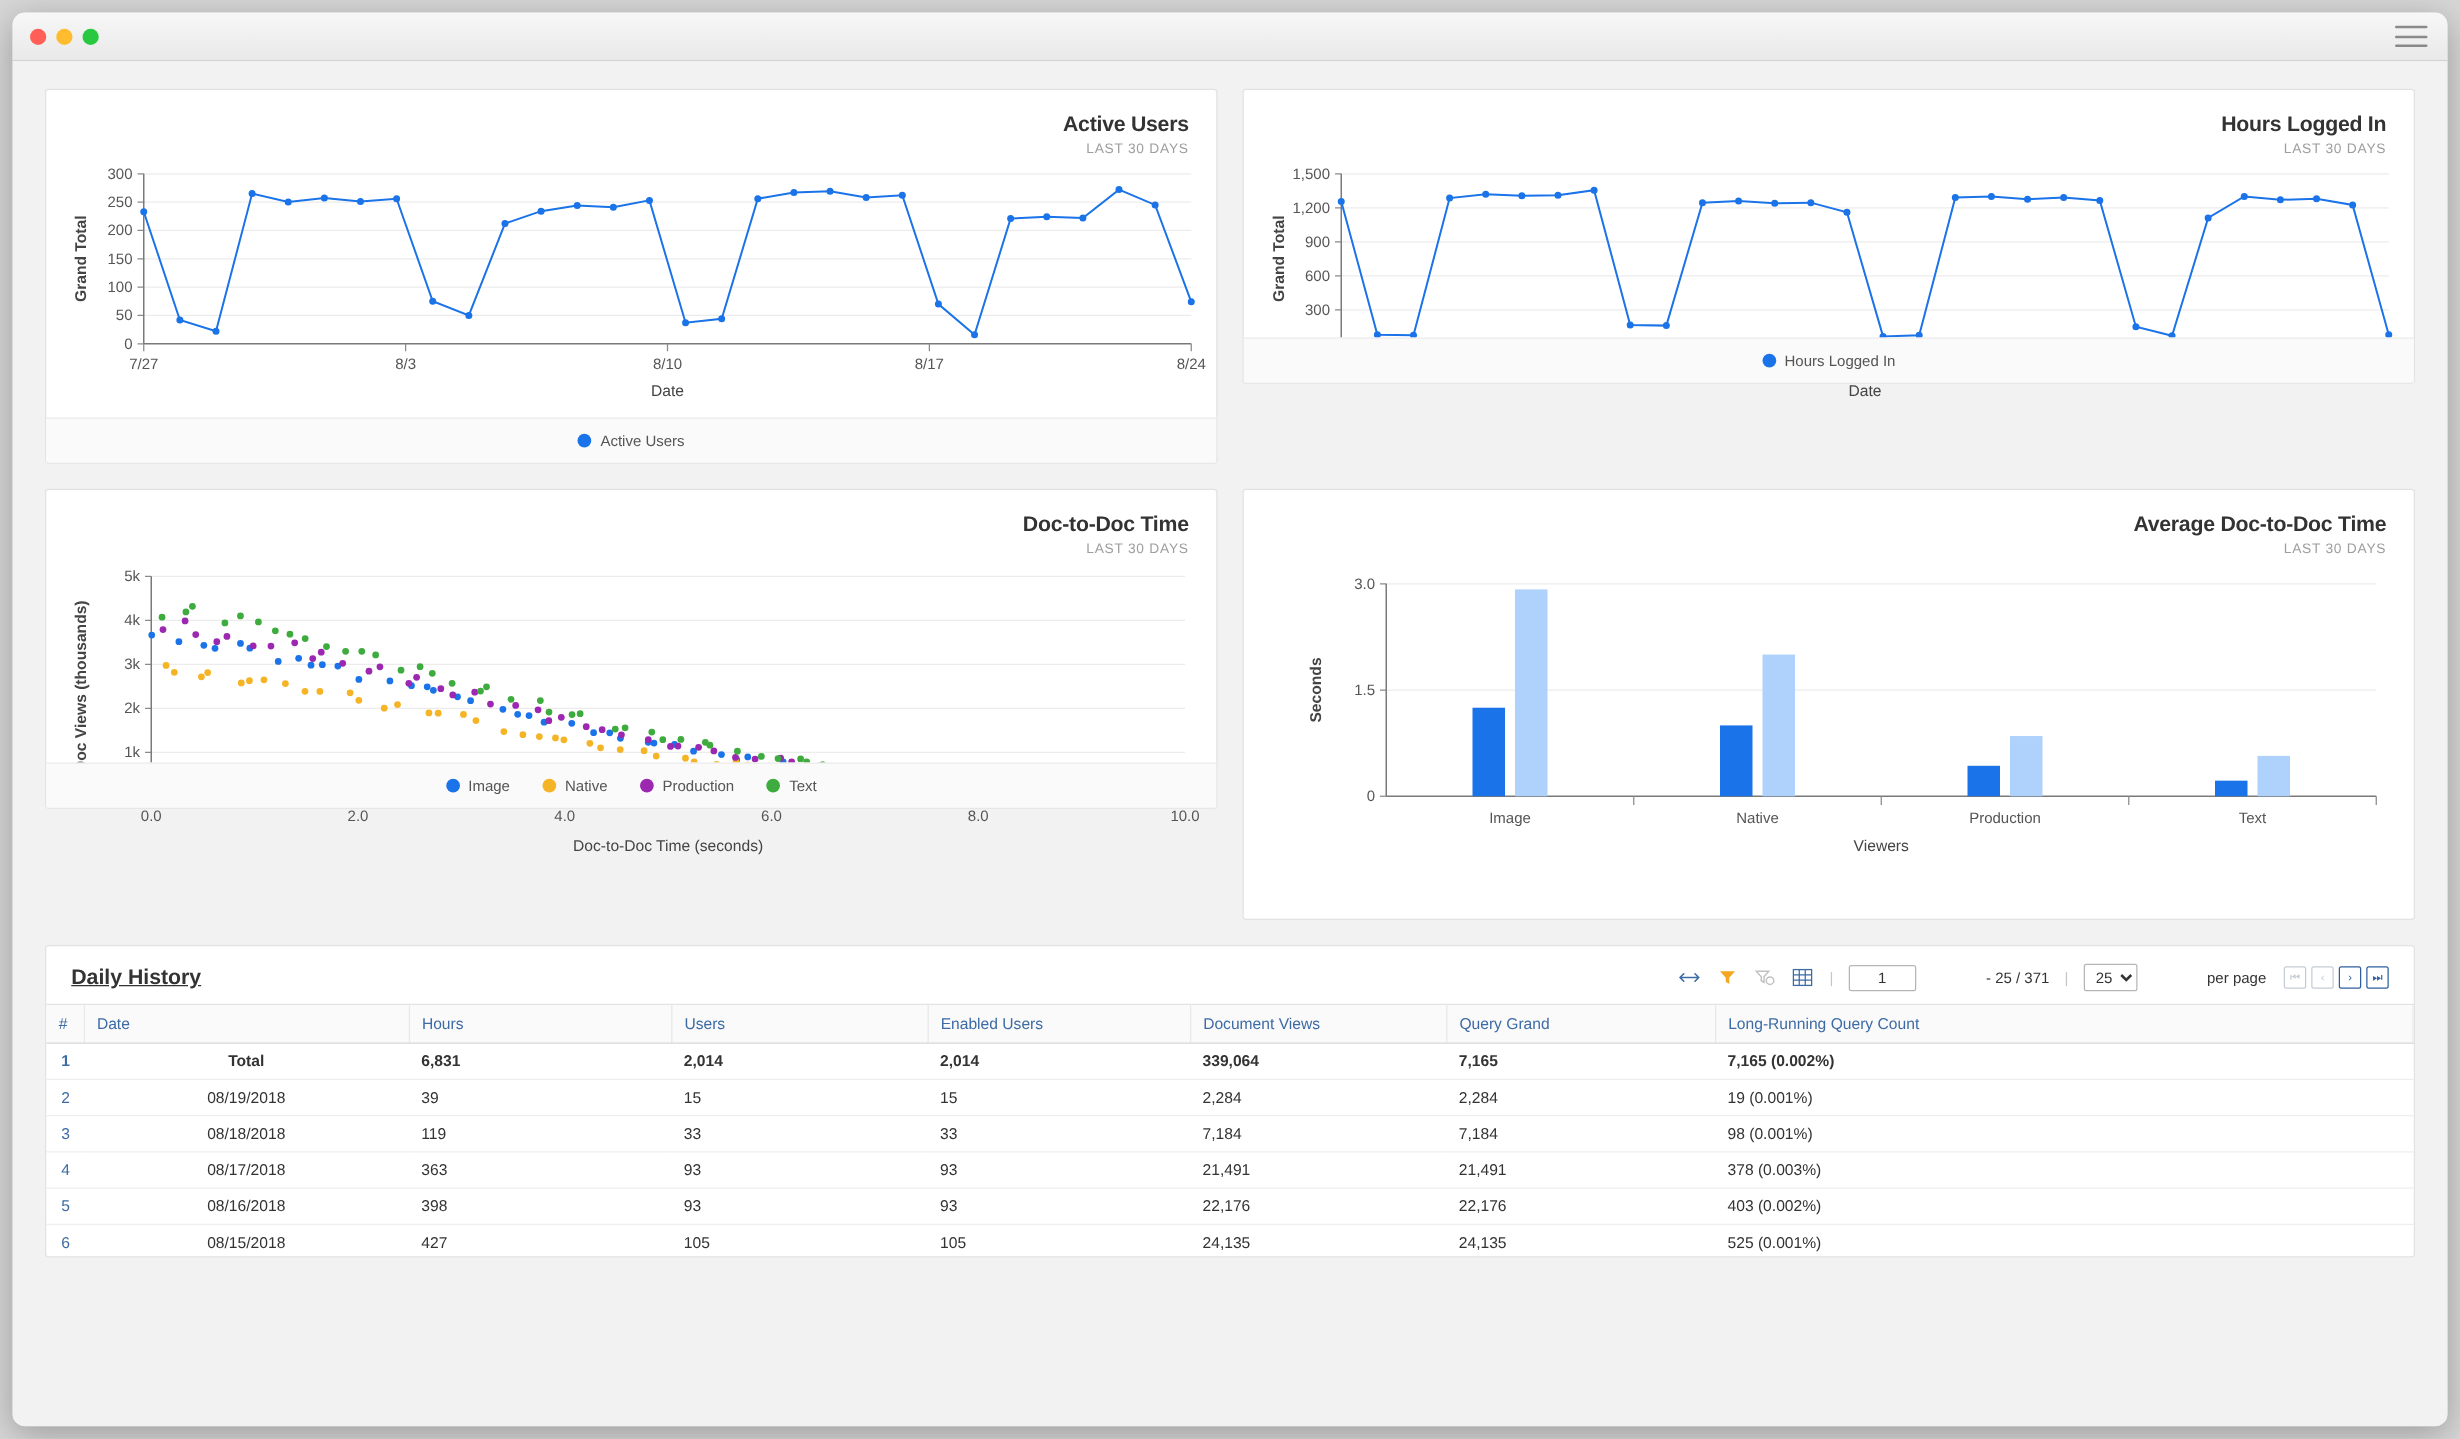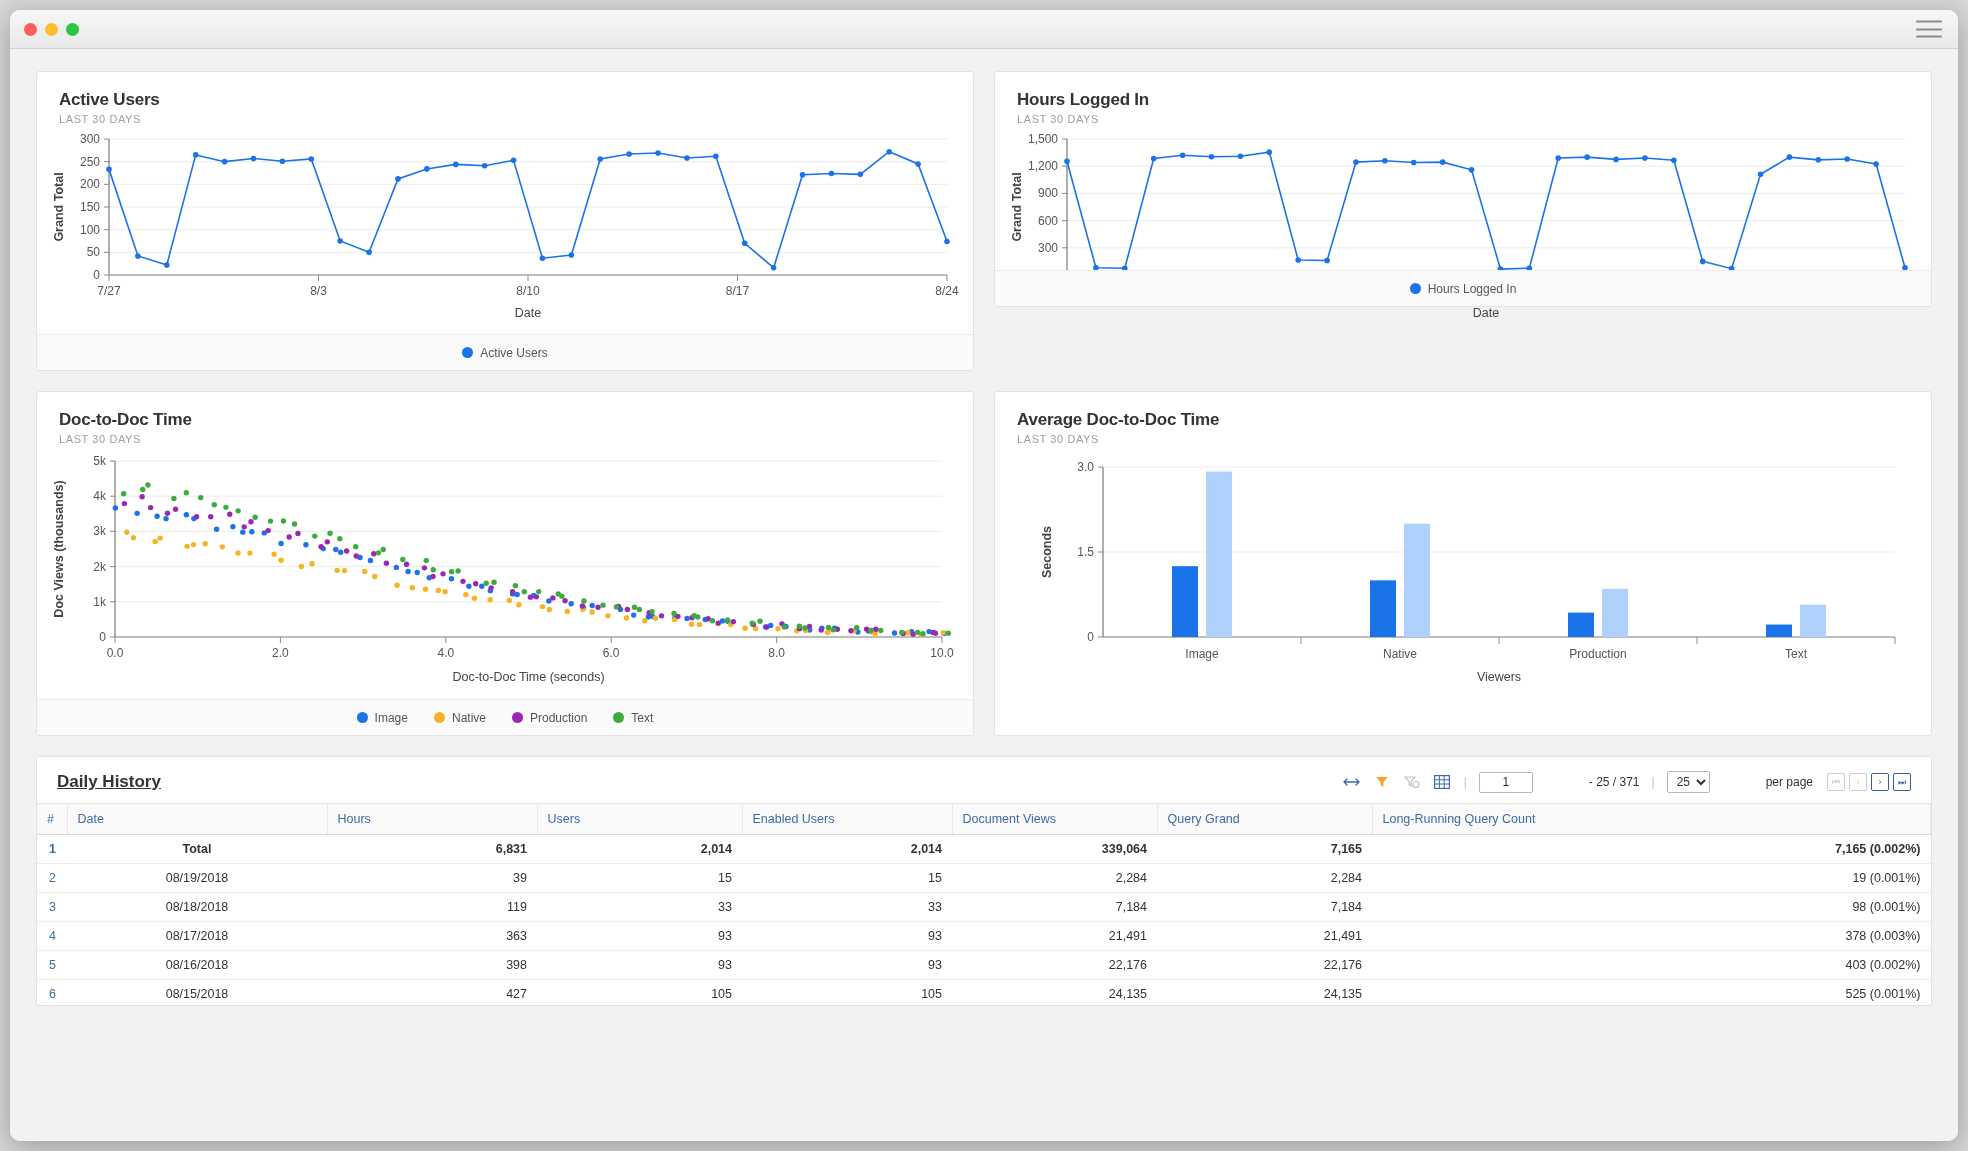--- a/index.html
+++ b/index.html
@@ -36,21 +36,21 @@
     width: 26px; height: 17px; display: flex; flex-direction: column;
     justify-content: space-between; cursor: pointer;
   }
   .hamburger span { display: block; height: 2px; background: #8a8a8a; border-radius: 1px; }
 
   .content {
     position: absolute; top: 39px; left: 0; right: 0; bottom: 0;
     background: #f2f2f2;
     overflow: hidden;
   }
-  .grid-row { display: flex; gap: 20px; padding: 0 26px; }
+  .grid-row { display: flex; gap: 20px; padding: 0 26px; text-align: right; }
   .grid-row.first { padding-top: 22px; }
   .grid-row.second { padding-top: 20px; }
 
   .card {
     background: #ffffff;
     border: 1px solid #e2e2e2;
     border-radius: 3px;
     flex: 1;
     position: relative;
   }
@@ -117,21 +117,21 @@
     border-bottom: 1px solid #d8d8d8;
     border-right: 1px solid #e8e8e8;
     font-size: 12.5px; font-weight: normal; color: #3d6ba5;
     text-align: left; padding: 8px 10px; height: 30px;
   }
   tbody td {
     border-bottom: 1px solid #eeeeee;
     font-size: 12.5px; color: #333; padding: 7px 10px; height: 28px;
   }
   td.idx { color: #3d6ba5; width: 30px; padding-left: 12px; }
-  td.r { text-align: right; }
+  td.r { }
   td.c { text-align: center; }
   tr.total td { font-weight: bold; }
   .col-date { width: 260px; }
   .col-hours { width: 210px; }
   .col-users { width: 205px; }
   .col-enabled { width: 210px; }
   .col-docviews { width: 205px; }
   .col-query { width: 215px; }
 </style>
 </head>
@@ -313,21 +313,21 @@
           <div class="li">
             <span class="sw" style="background:#1a73e8"></span>
             <span>Hours Logged In</span>
           </div>
         </div>
       </div>
     </div>
 
     <div class="grid-row second">
 
-      <div class="card" style="height:345px;">
+      <div class="card" style="height:256px;">
         <div class="card-head">
           <div class="card-title">Doc-to-Doc Time</div>
           <div class="card-sub">LAST 30 DAYS</div>
         </div>
         <div class="plot">
           <svg id="svg-scatter" width="930" height="255" viewBox="0 0 930 255">
               <line x1="73" y1="192" x2="78" y2="192" stroke="#8a8a8a" stroke-width="1"></line>
               <text x="69" y="196" text-anchor="end" class="axlabel" font-size="11">0</text>
               <line x1="78" y1="156.8" x2="905" y2="156.8" stroke="#ececec" stroke-width="1"></line>
               <line x1="73" y1="156.8" x2="78" y2="156.8" stroke="#8a8a8a" stroke-width="1"></line>

